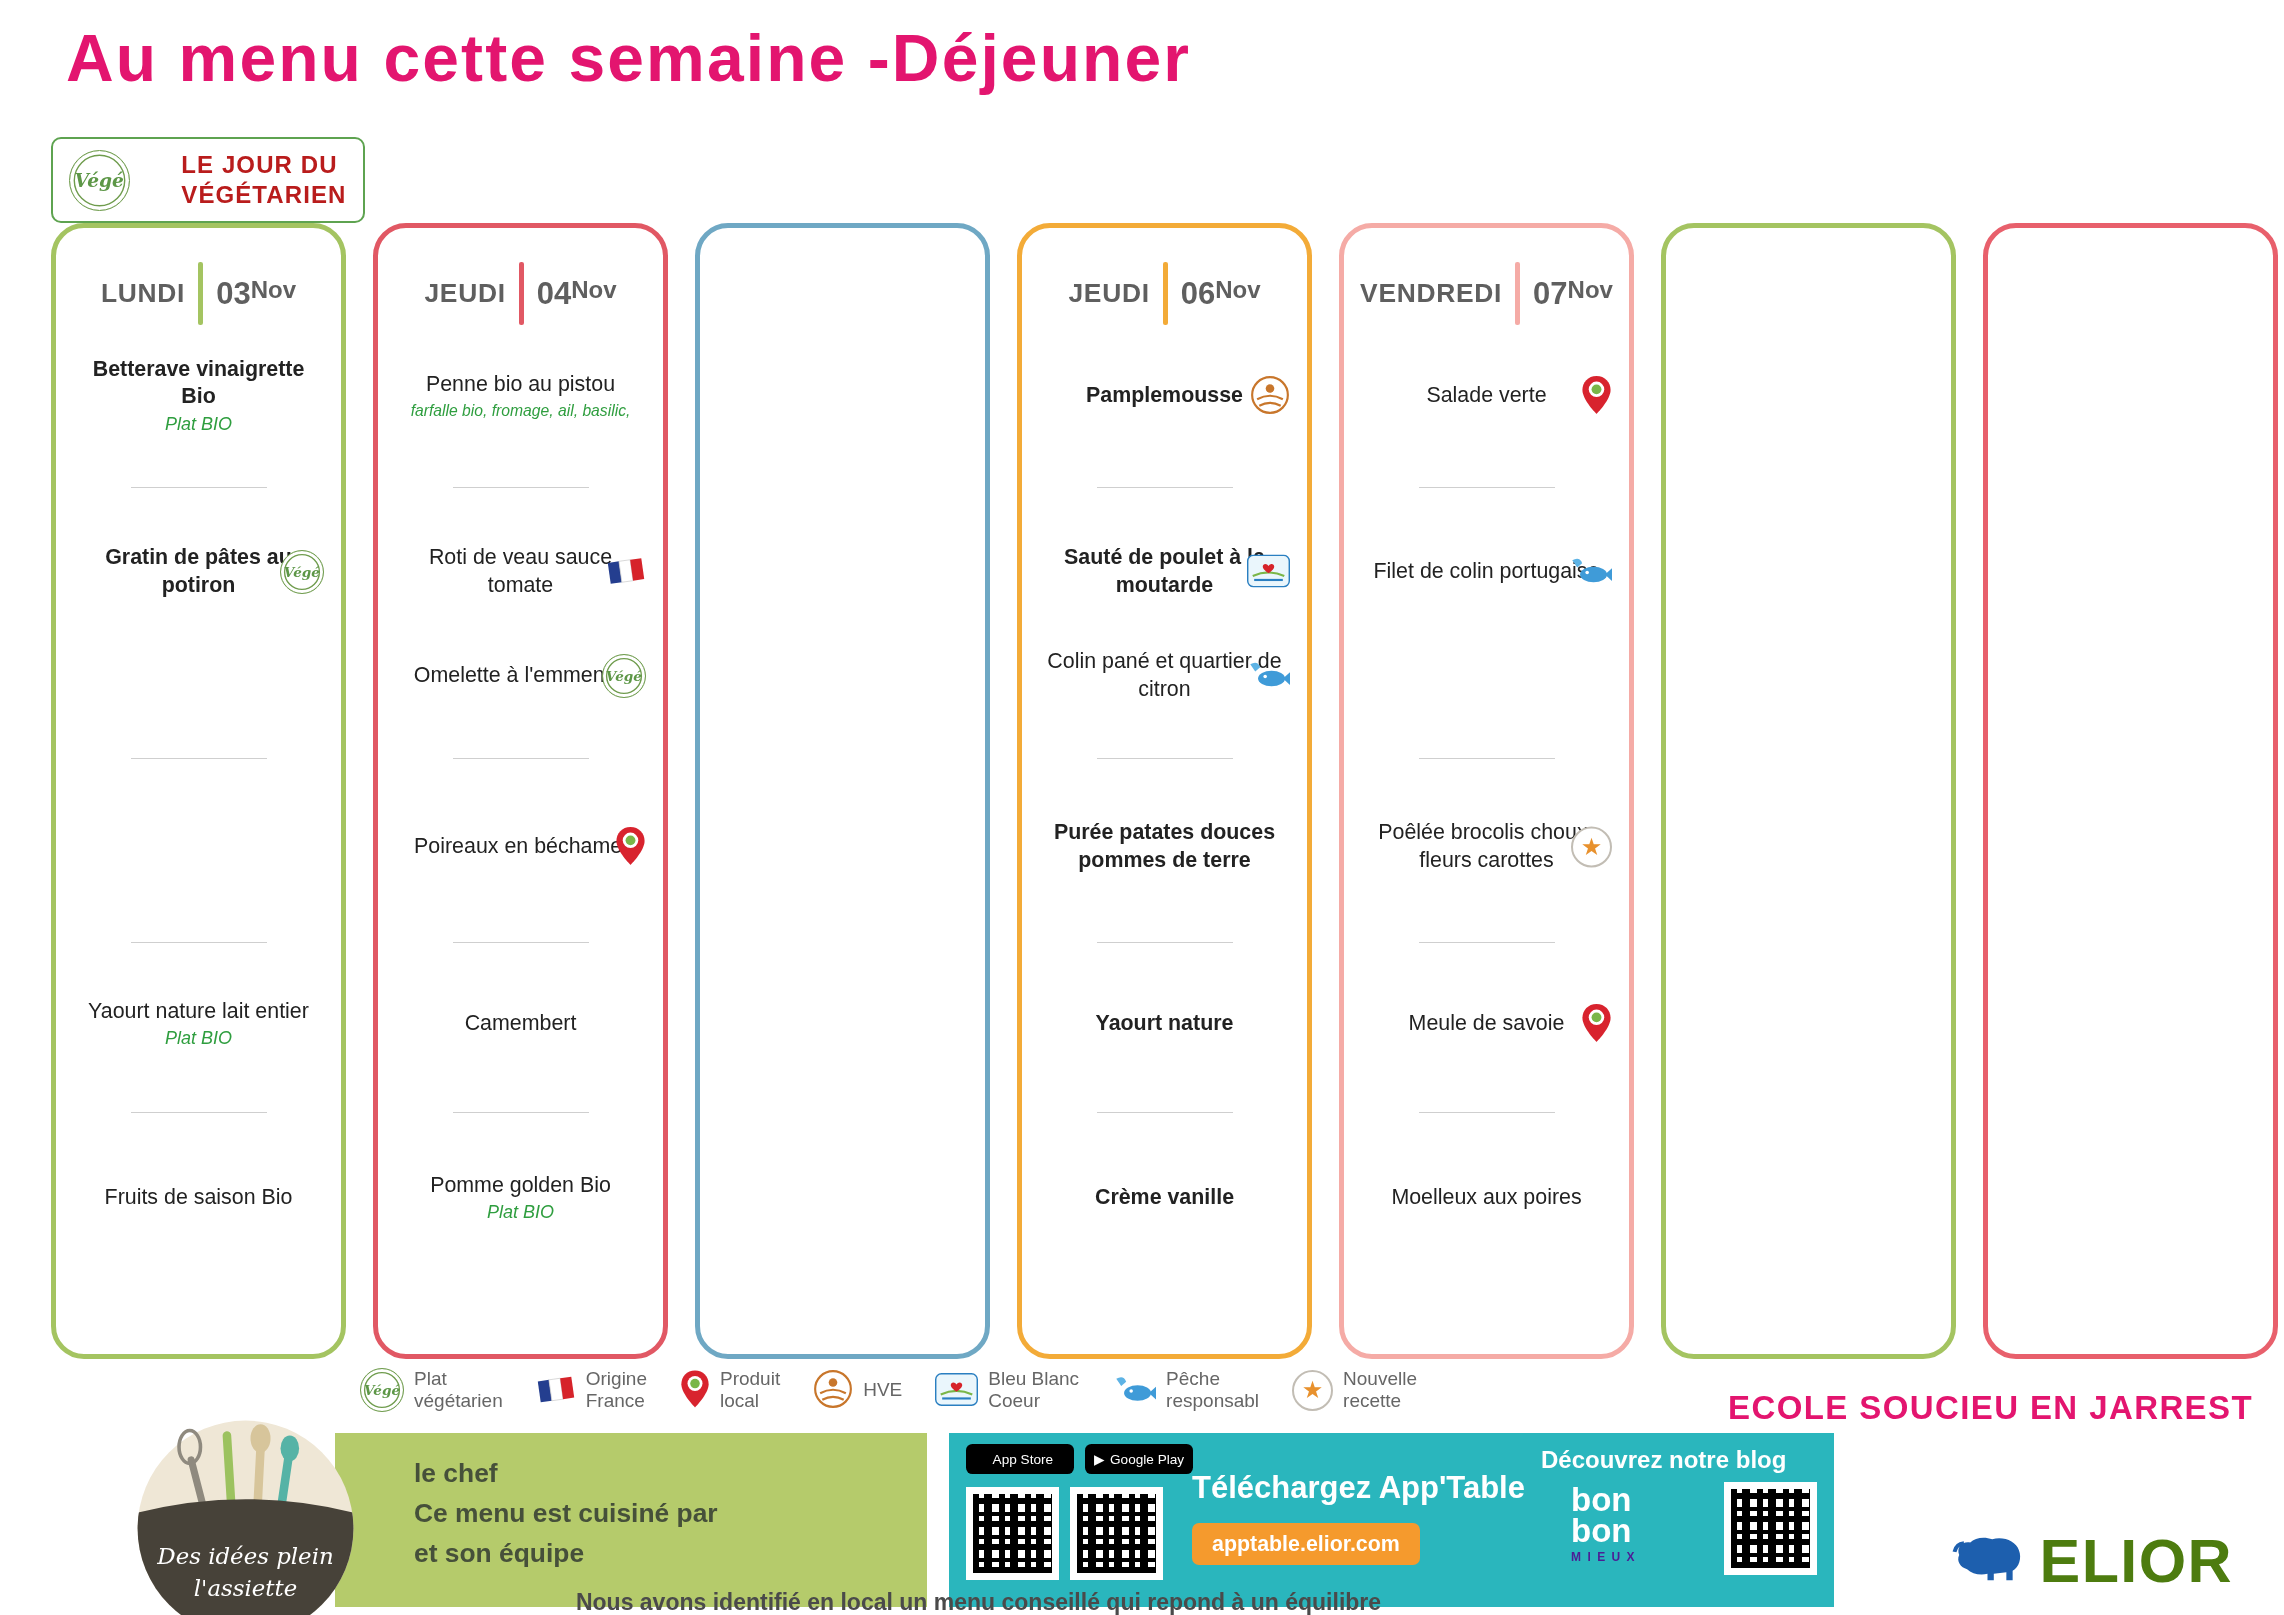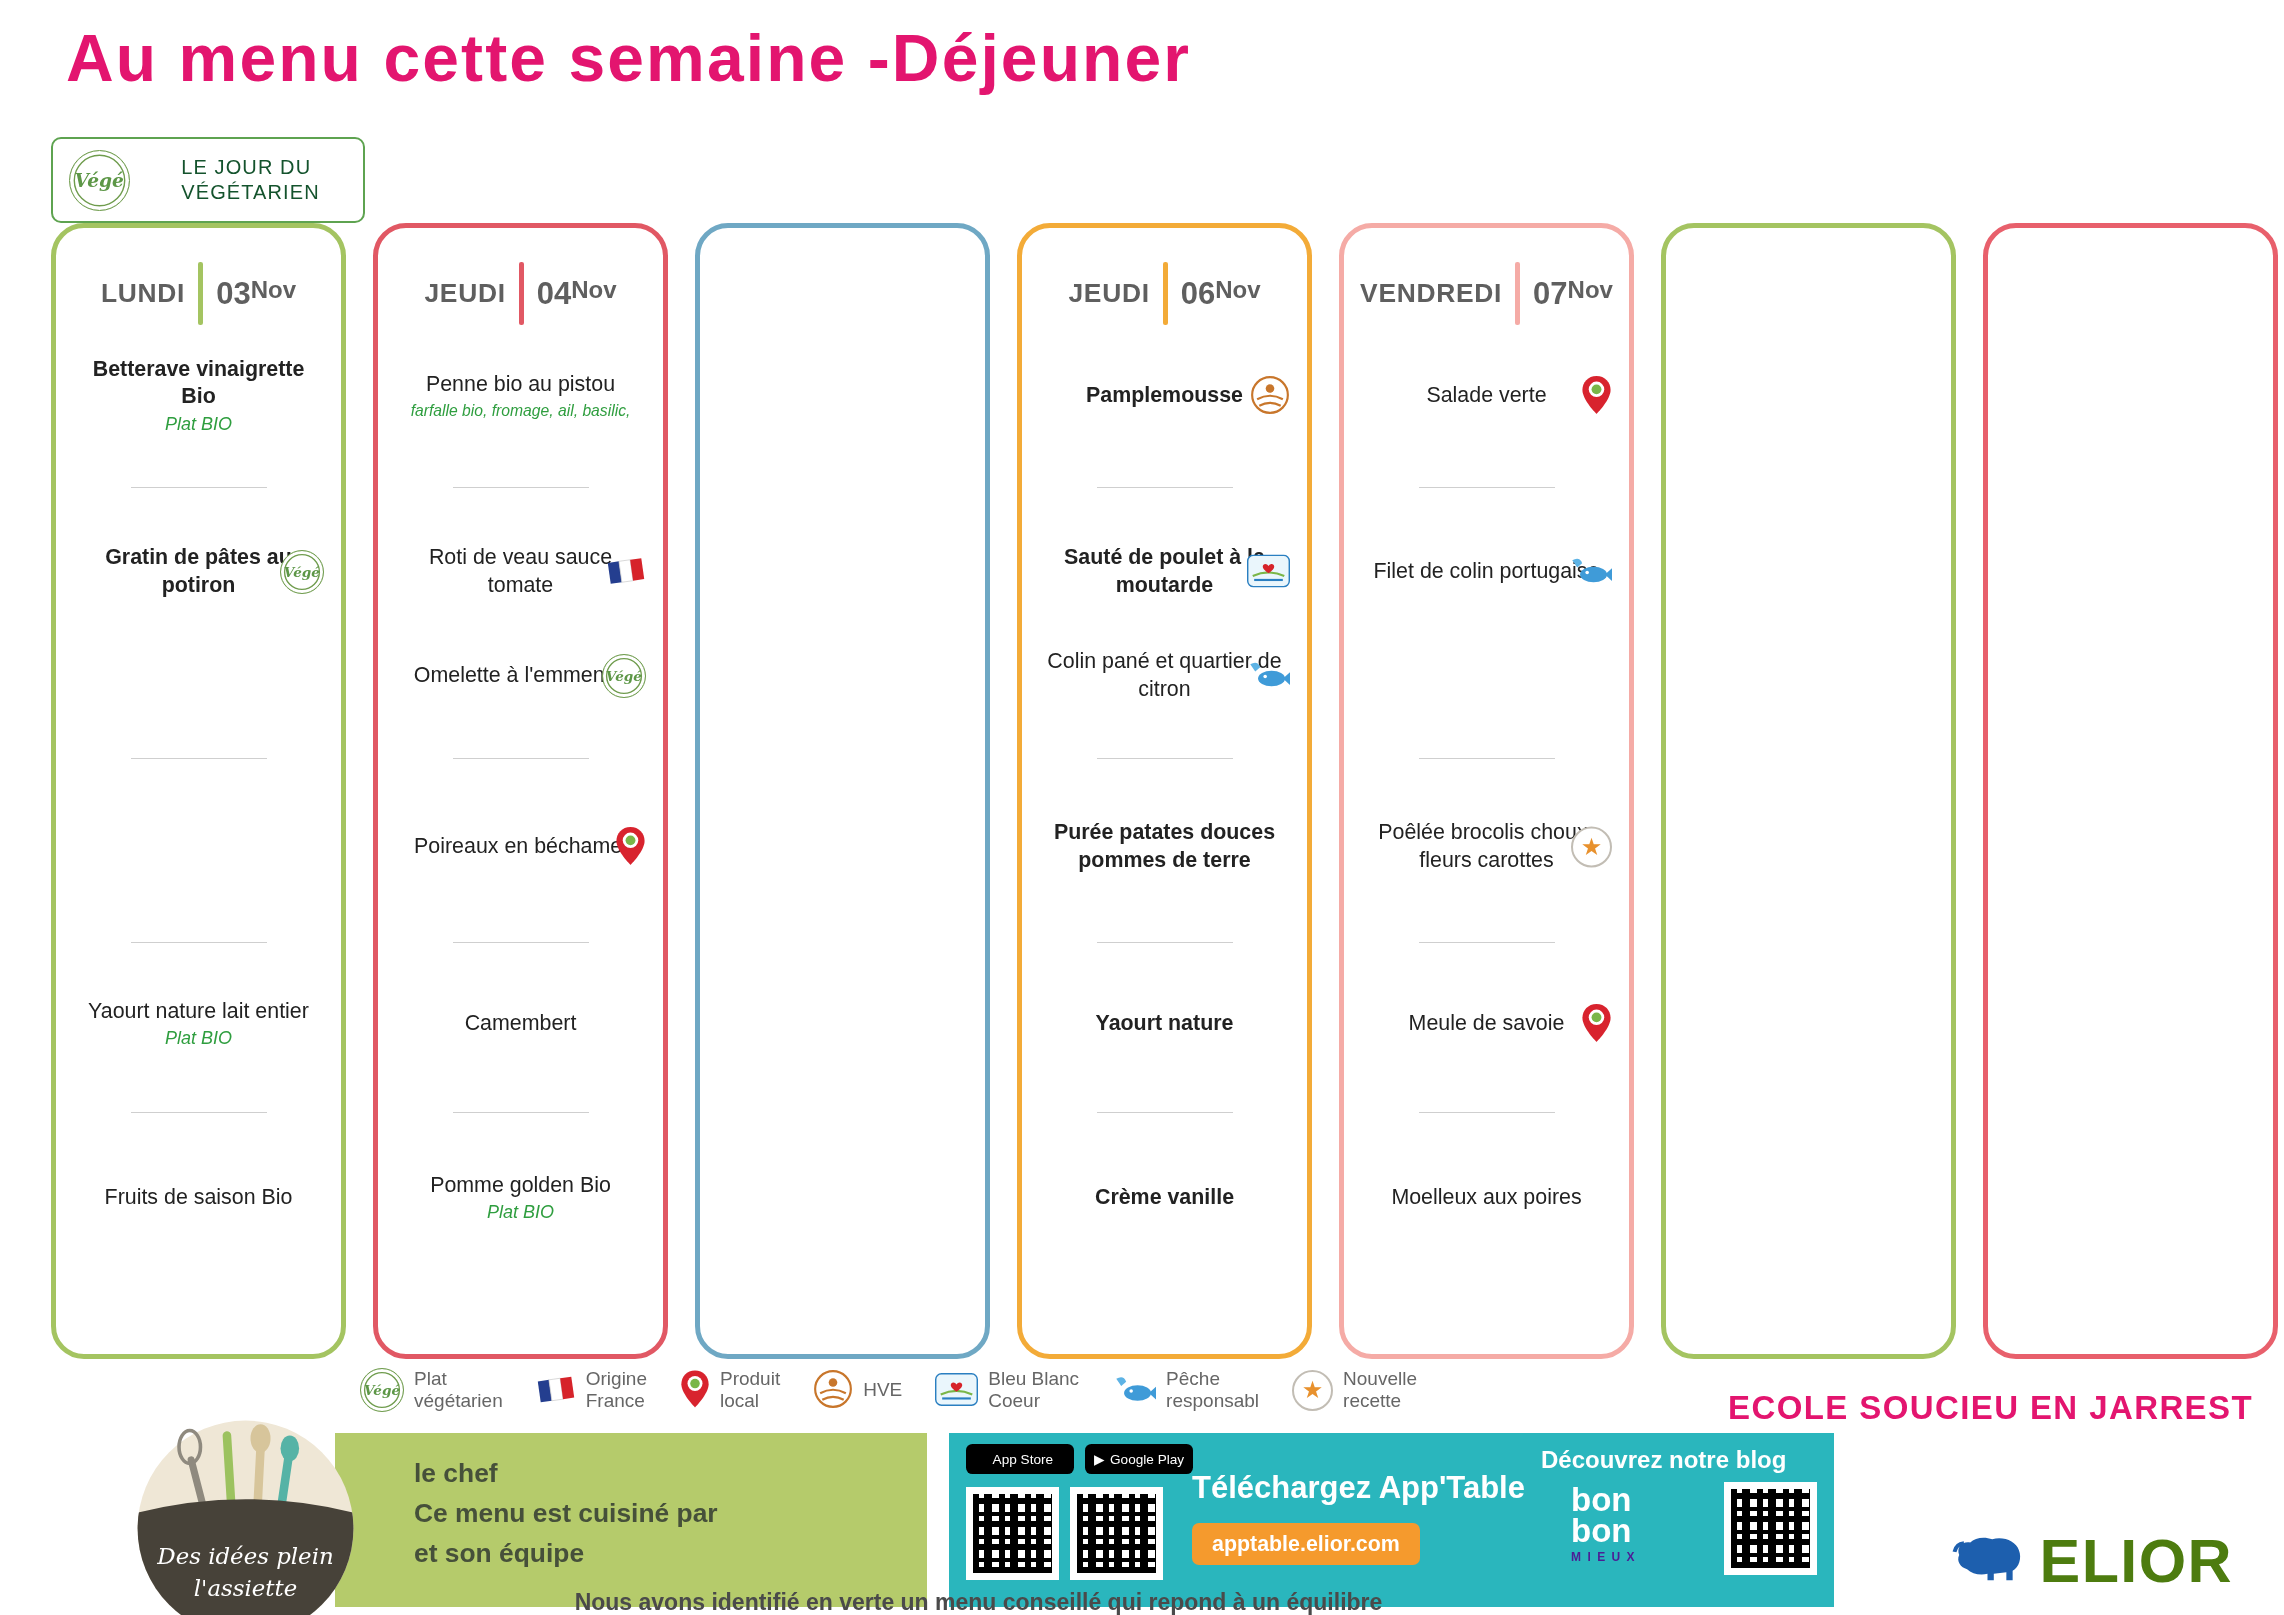--- a/index.html
+++ b/index.html
@@ -7,21 +7,21 @@
               font-family:"Liberation Sans", sans-serif; position:relative; }
 
   
   .page-title{ position:absolute; left:66px; top:20px; font-size:66px; font-weight:bold;
                color:#e3156f; letter-spacing:2.1px; }
 
   
   .veg-badge{ position:absolute; left:51px; top:137px; width:314px; height:86px;
               border:2.1px solid #5ea350; border-radius:10px; background:#fff;
               display:flex; align-items:center; gap:18.6px; padding-left:15.7px; }
-  .veg-badge .txt{ color:#14532d; font-weight:normal; font-size:20px; line-height:1.25;
+  .veg-badge .txt{ color:#b91c1c; font-weight:bold; font-size:24px; line-height:1.25;
                    letter-spacing:1.1px; }
 
   
   .ic-vege{ width:44px; height:44px; border-radius:50%; border:1.4px solid #6f9c4d;
             box-shadow: inset 0 0 0 2.9px #fff, inset 0 0 0 4.3px #6f9c4d;
             display:inline-flex; align-items:center; justify-content:center;
             background:#fff; flex:0 0 auto; }
   .ic-vege i{ font-style:italic; font-weight:bold; font-size:13.6px; color:#5d9747;
               font-family:"DejaVu Serif", serif; }
   .ic-vege.lg{ width:61px; height:61px; box-shadow: inset 0 0 0 3.6px #fff, inset 0 0 0 5px #6f9c4d; }
@@ -470,21 +470,21 @@
   <div class="blog-logo">
     <div>bon</div>
     <div>bon</div>
     <div class="mieux">MIEUX</div>
   </div>
   <div class="qr qr3">
       <i></i>
     </div>
 </div>
 
-<div class="note">Nous avons identifié en verte un menu conseillé qui repond à un équilibre</div>
+<div class="note">Nous avons identifié en local un menu conseillé qui repond à un équilibre</div>
 
 <div class="elior">
   <span>
     <svg width="79" height="55" viewBox="0 0 100 70">
       <path d="M14 28 C10 18 18 10 28 12 C34 6 46 4 56 8 C70 4 86 10 90 22 C94 32 90 44 82 48 L82 60 L74 60 L74 50 L58 52 L58 60 L50 60 L50 52 C40 54 30 52 24 46 C16 44 10 36 14 28 Z" fill="#1d5fae"></path>
       <path d="M8 24 Q10 14 20 13" stroke="#1d5fae" stroke-width="5" fill="none"></path>
     </svg>
   </span>
   <span class="elior-txt">ELIOR</span>
 </div>

